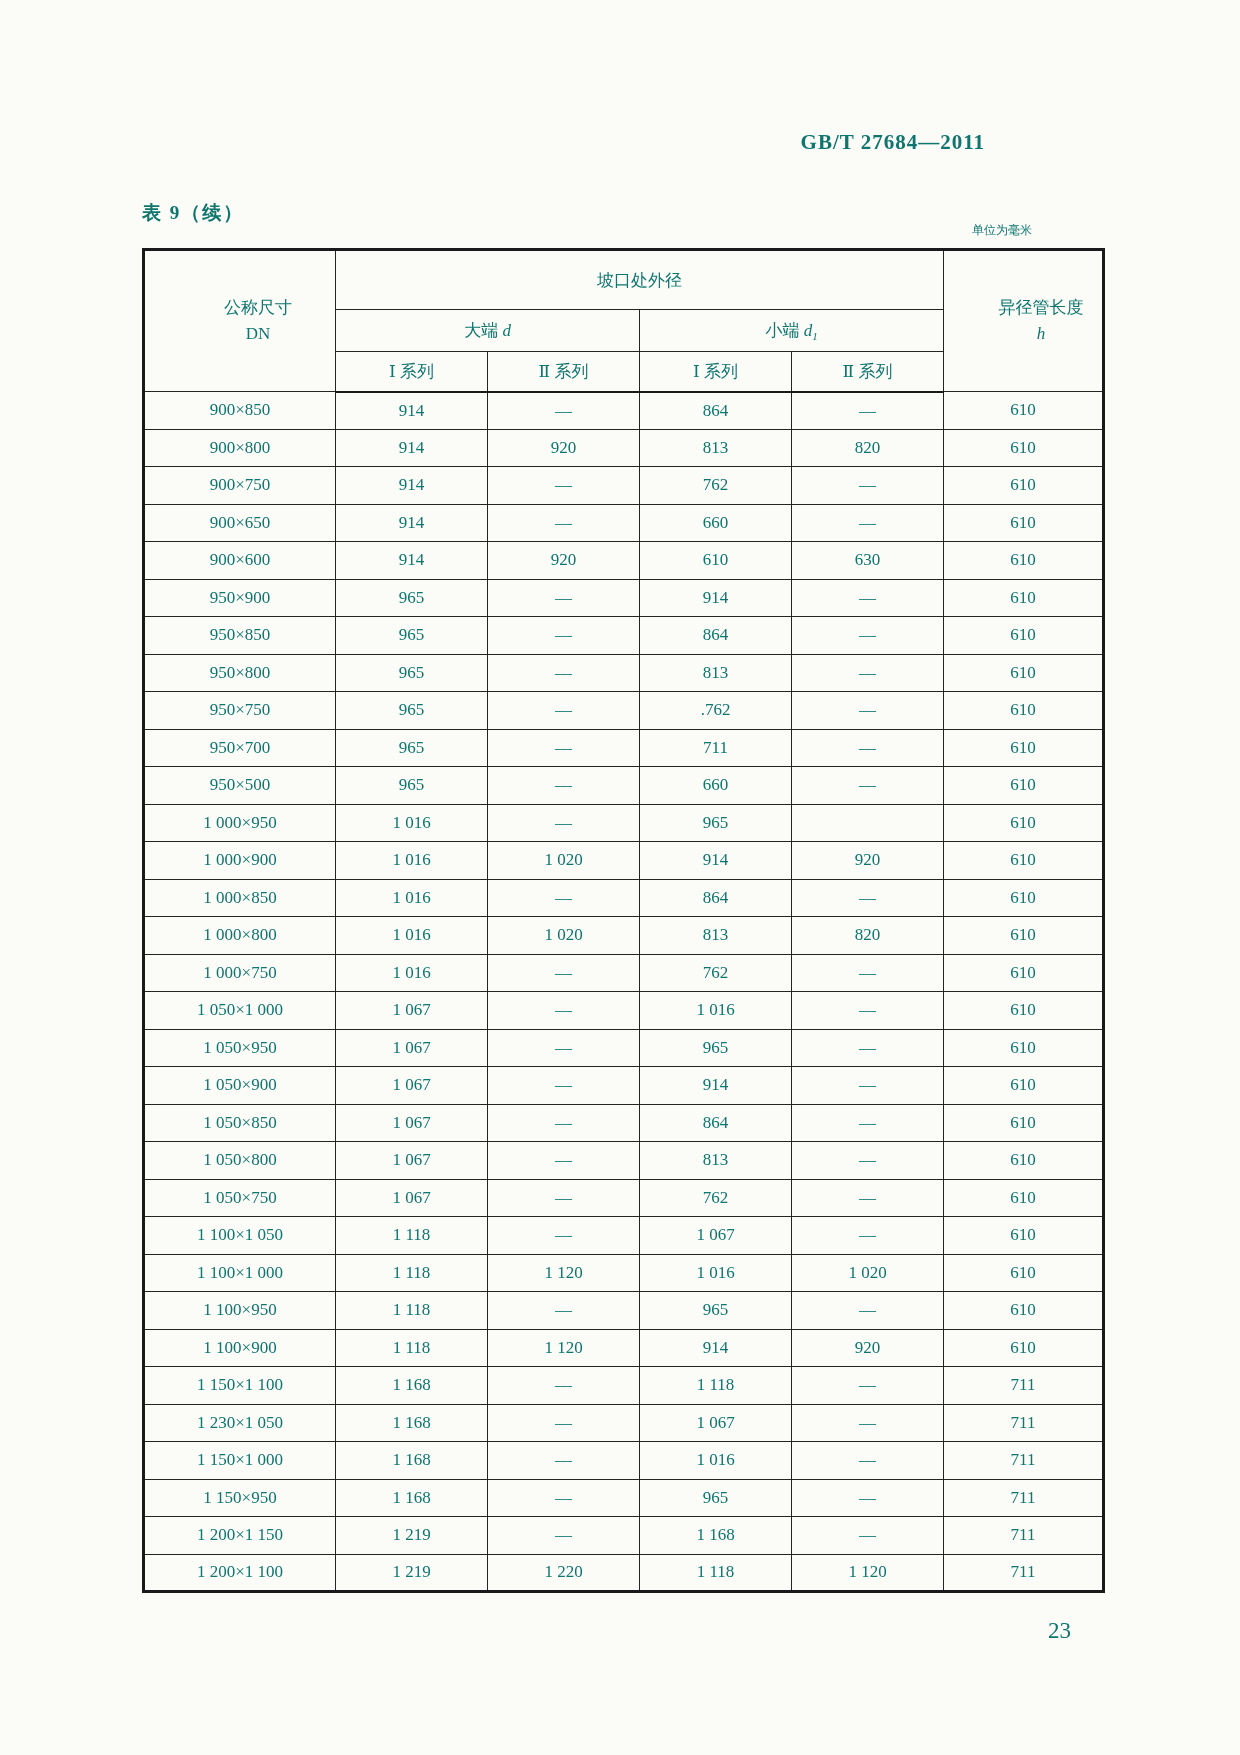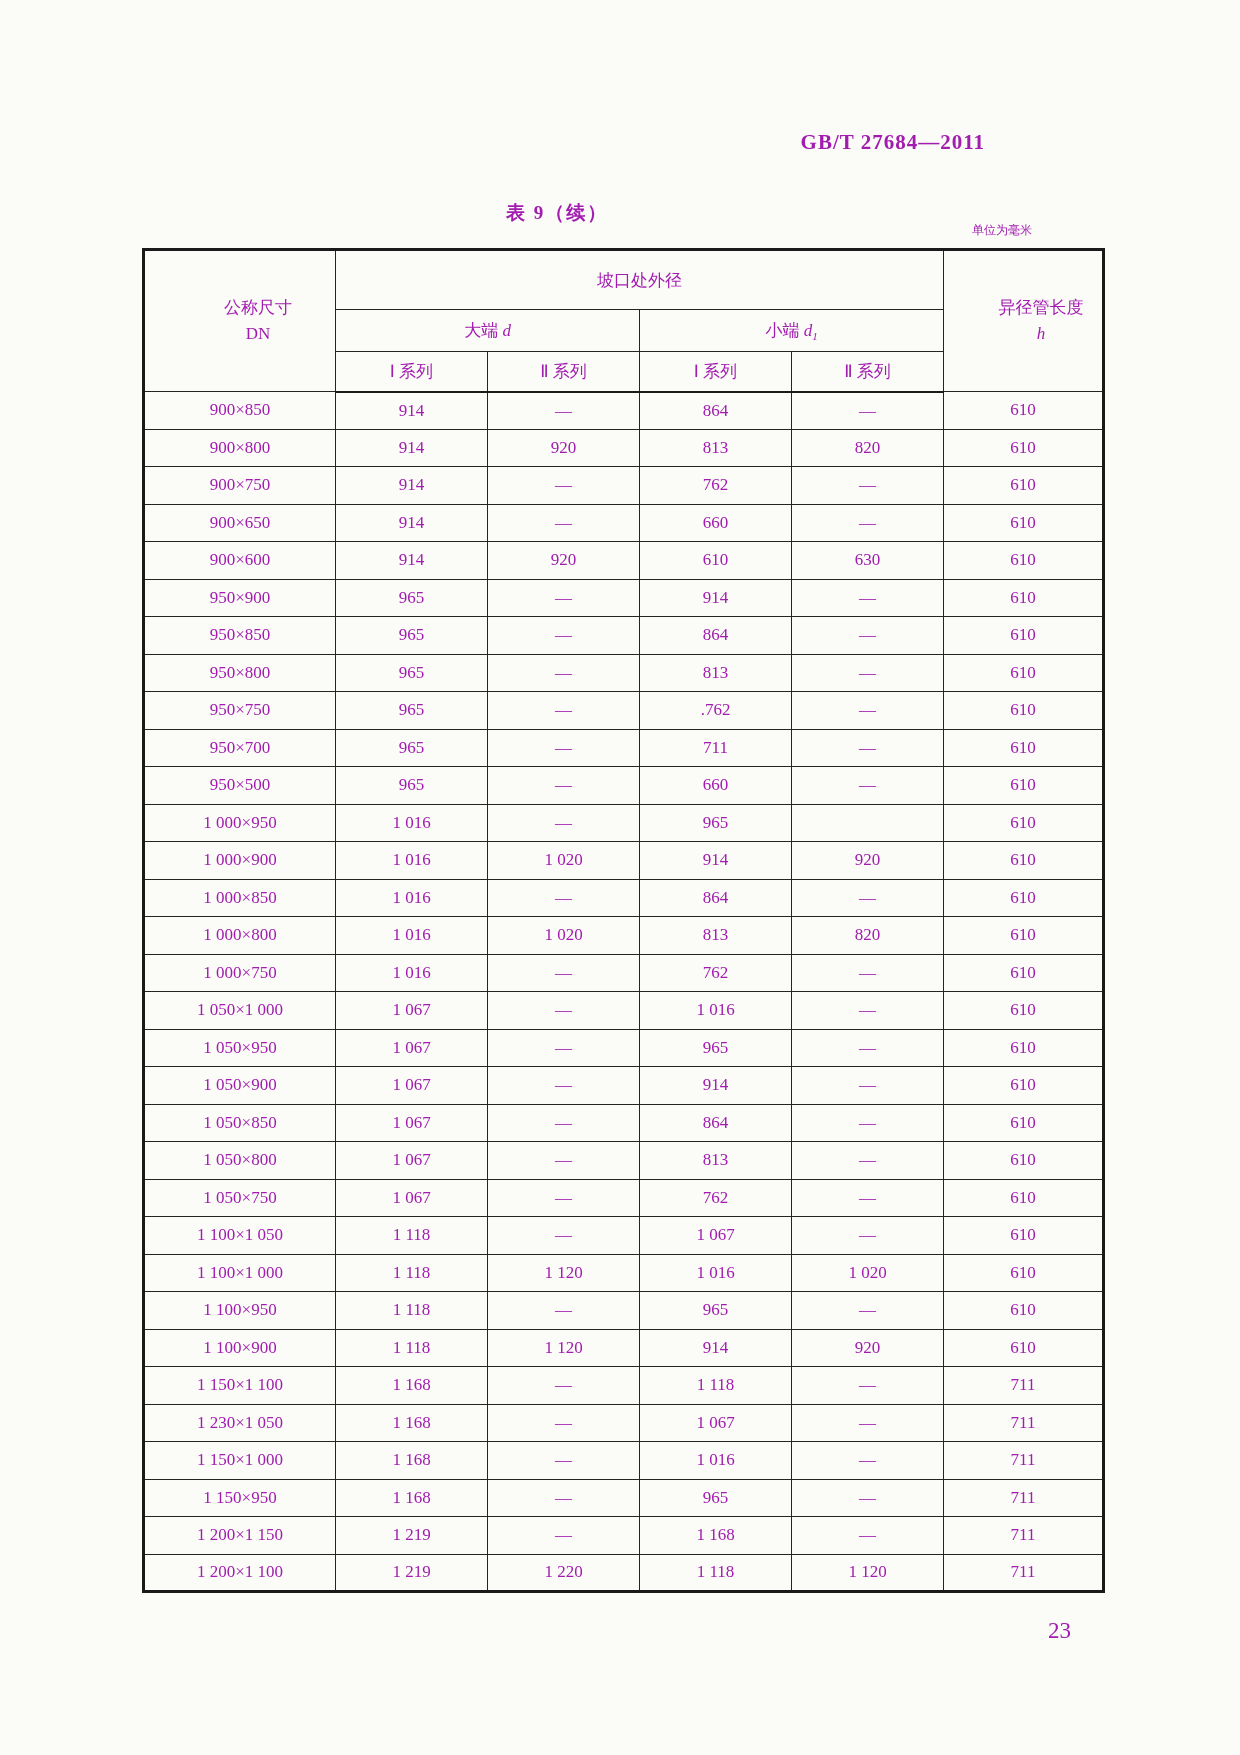--- a/index.html
+++ b/index.html
@@ -4,39 +4,39 @@
 <style>
   * { margin: 0; padding: 0; box-sizing: border-box; }
   html, body { background: #e8e8e6; }
   .page {
     position: relative;
     width: 1240px;
     height: 1755px;
     margin: 0 auto;
     background: #fbfbf8;
     font-family: "Liberation Serif", "DejaVu Serif", "DejaVu Sans", serif;
-    color: #a21caf;
+    color: #0f766e;
     overflow: hidden;
   }
   .doc-number {
     position: absolute;
     top: 130px;
     left: 640px;
     width: 345px;
     text-align: right;
     font-weight: bold;
     font-size: 21px;
     letter-spacing: 1px;
   }
   .table-title {
     position: absolute;
     top: 200px;
     left: 142px;
     width: 830px;
-    text-align: center;
+    text-align: left;
     font-weight: bold;
     font-size: 19px;
     letter-spacing: 2px;
   }
   .unit-note {
     position: absolute;
     top: 222px;
     left: 902px;
     width: 200px;
     text-align: center;
@@ -56,21 +56,21 @@
     text-align: center;
     vertical-align: middle;
     font-size: 17px;
     font-weight: normal;
     padding: 0;
     overflow: hidden;
     white-space: nowrap;
   }
   .spec-table thead tr.h-row-1 { height: 60px; }
   .spec-table thead tr.h-row-2 { height: 42px; }
-  .spec-table thead tr.h-row-3 { height: 40px; font-family: Liberation Serif, serif; }
+  .spec-table thead tr.h-row-3 { height: 40px; }
   .spec-table thead tr.h-row-3 th { border-bottom: 2.5px solid #1a1a1a; }
   .spec-table tbody td { height: 37.5px; }
   .stacked div { line-height: 1.55; margin-left: 36px; }
   .sym { font-style: italic; font-family: "Liberation Serif", "DejaVu Serif", serif; }
   .spec-table sub { font-size: 11px; font-style: italic; }
   .page-number {
     position: absolute;
     top: 1618px;
     left: 1048px;
     font-size: 23px;

